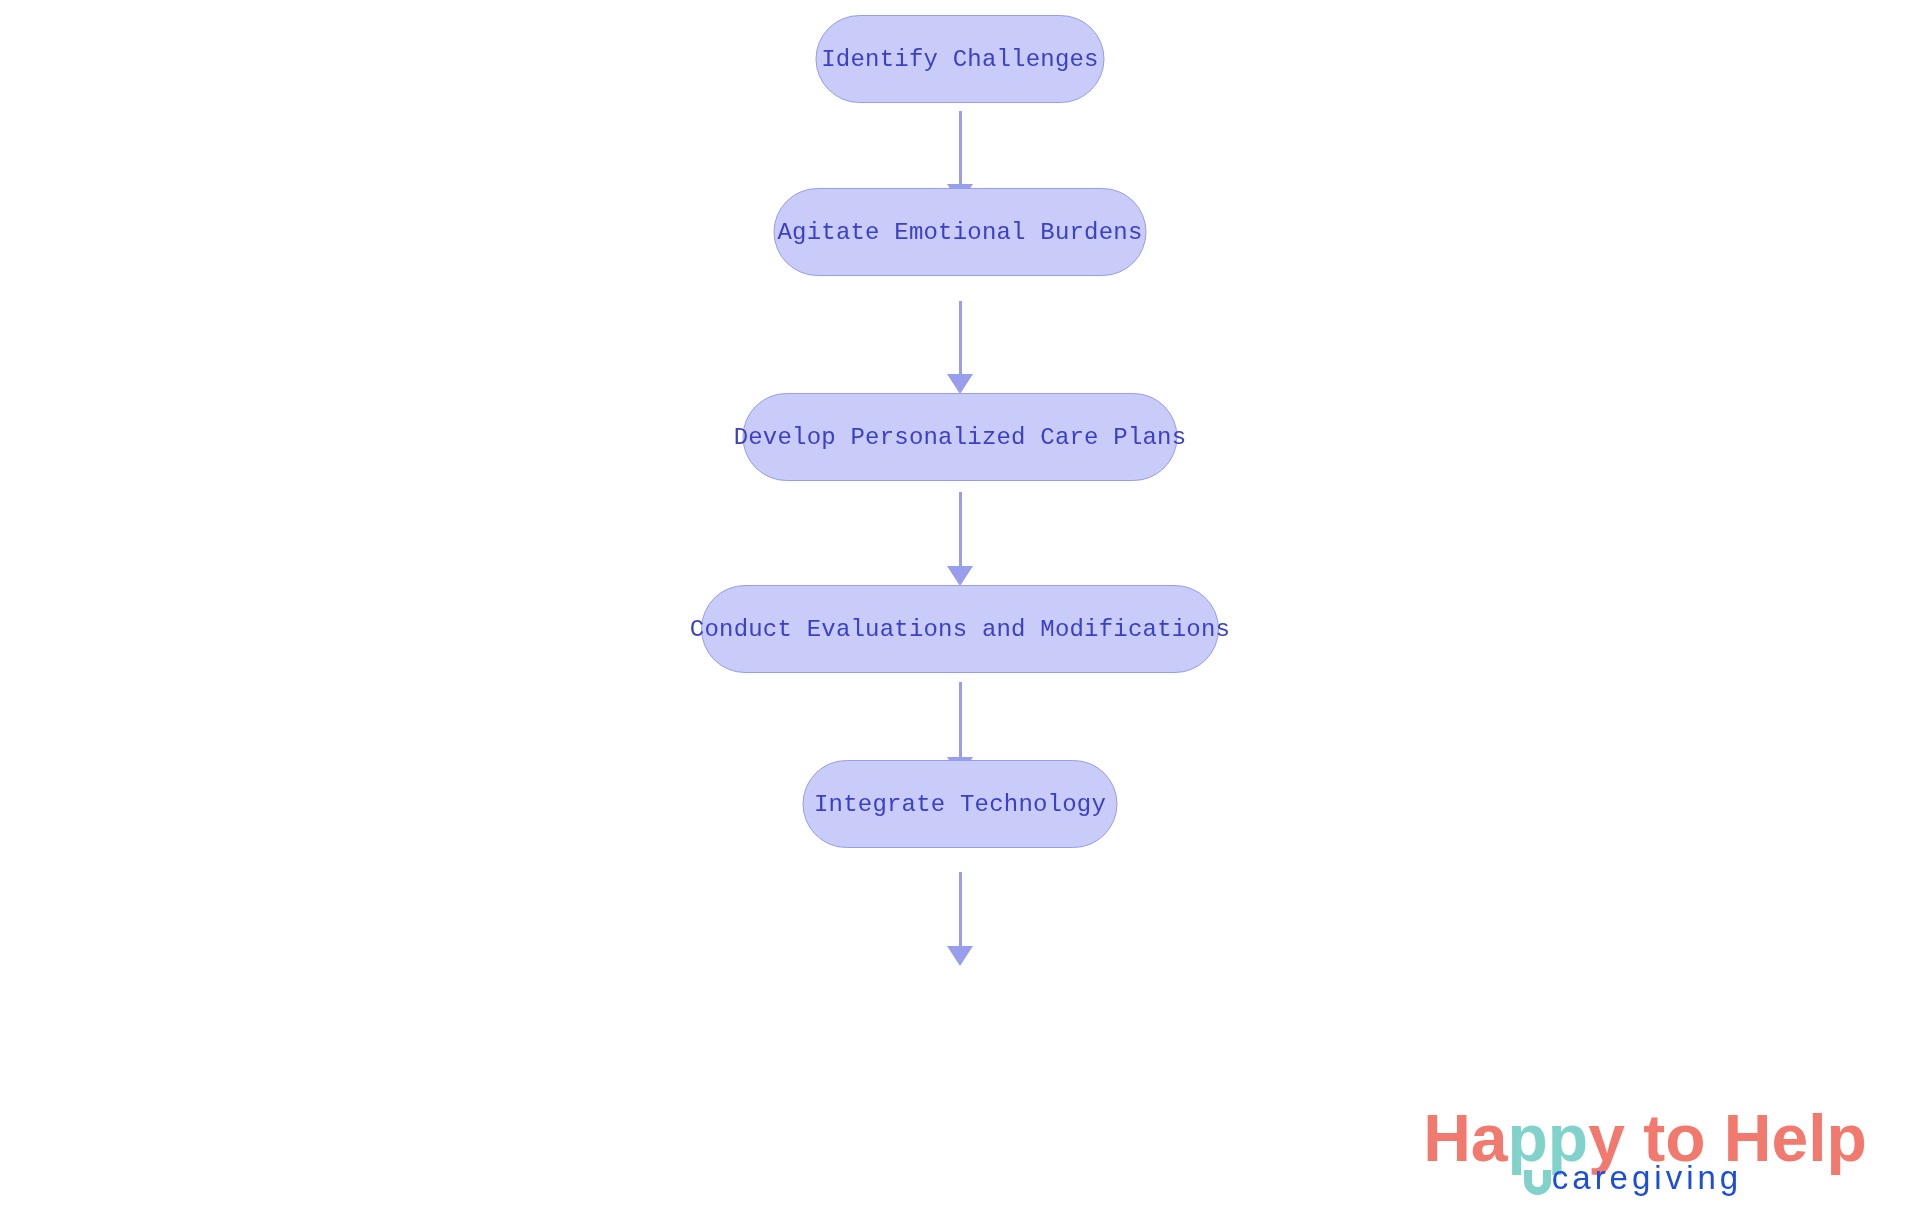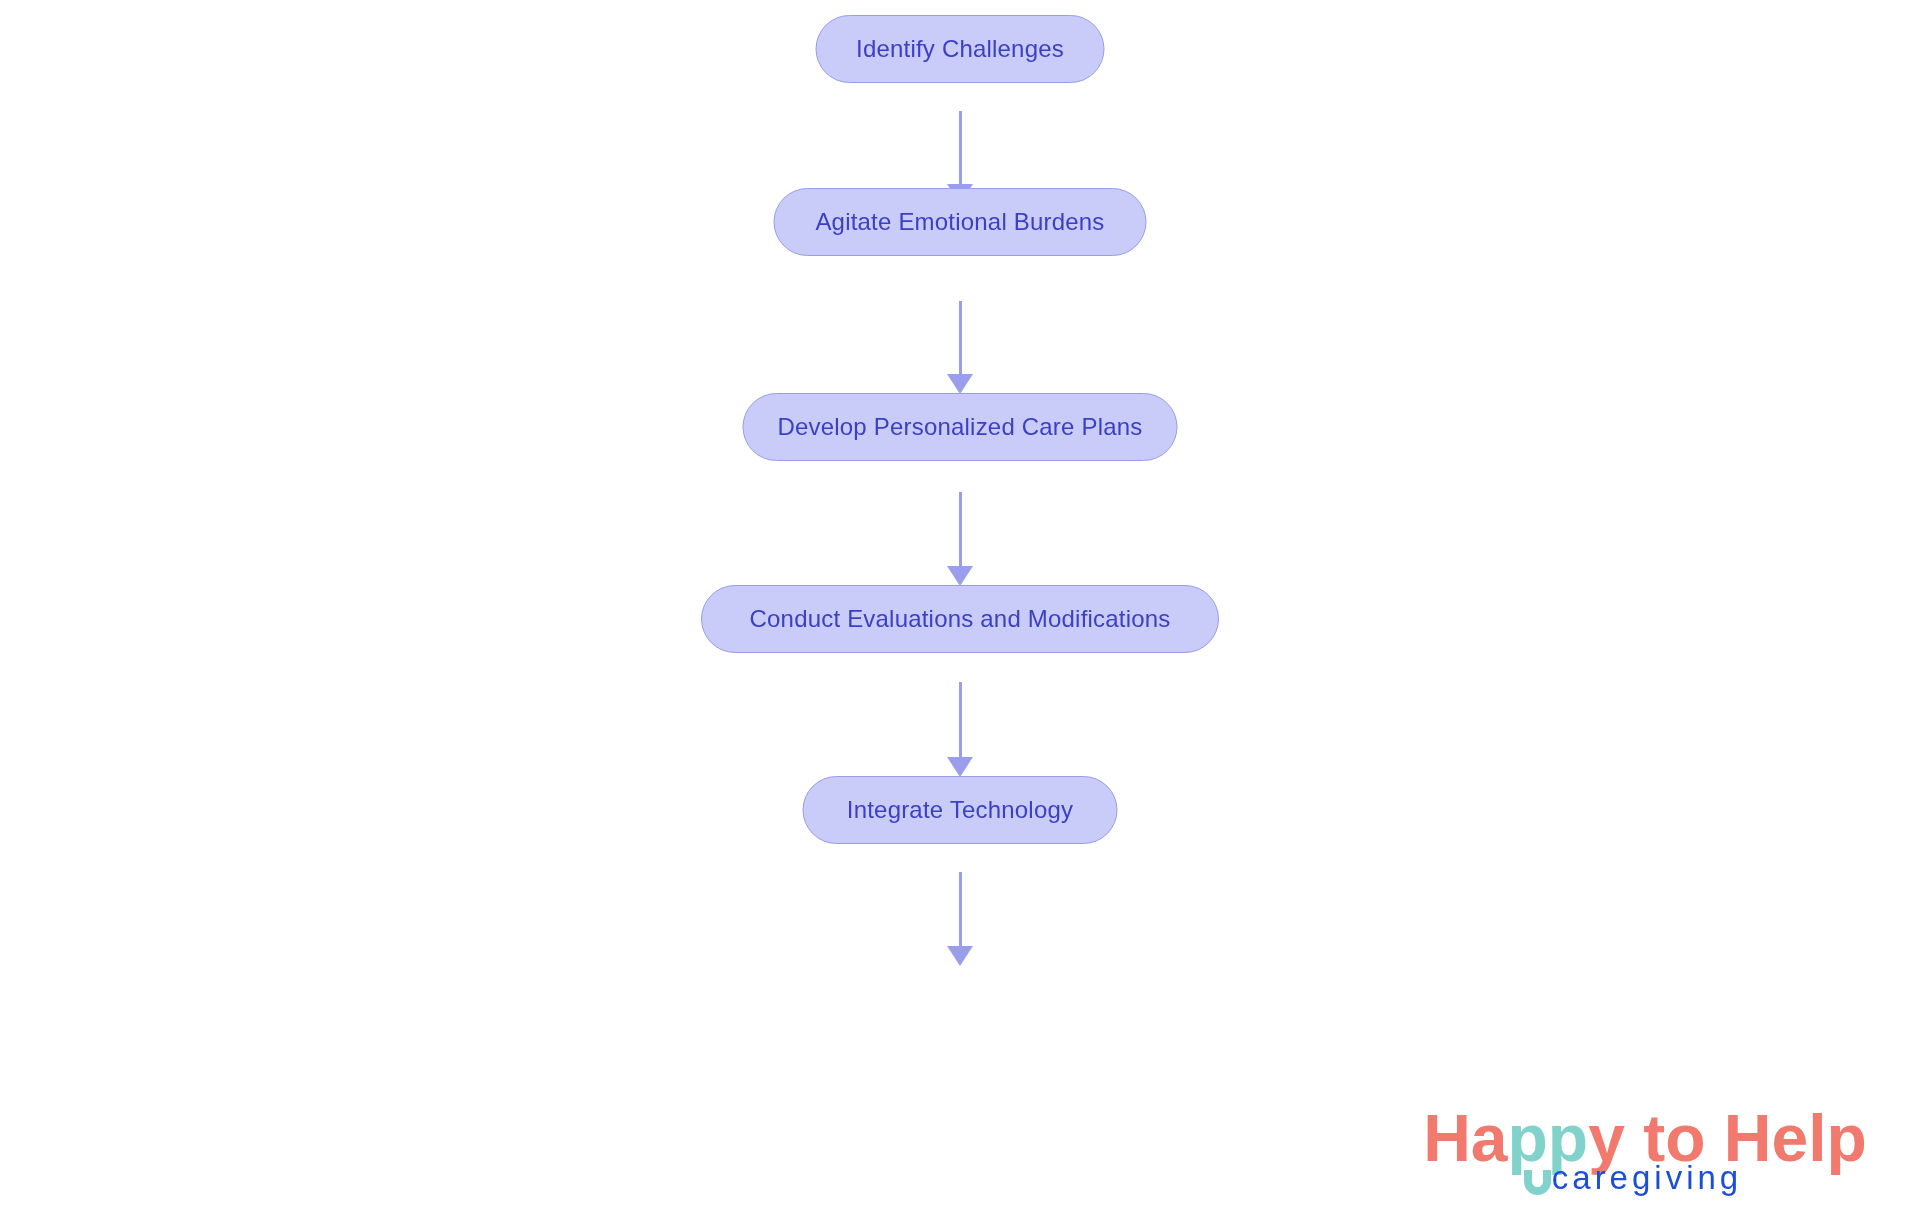--- a/index.html
+++ b/index.html
@@ -13,39 +13,40 @@
     position: relative;
     width: 1920px; height: 1215px;
     background: #ffffff;
   }
 
   
   .node {
     position: absolute;
     left: 960px;
     transform: translateX(-50%);
-    height: 68px;
+    height: 88px;
     background: #c9cbf8;
     border: 1.5px solid #969dea;
     border-radius: 48.5px;
     display: flex;
     align-items: center;
     justify-content: center;
+    font-family: Liberation Mono, monospace;
   }
   .node-label {
     color: #3b40c6;
     font-size: 24px;
     letter-spacing: 0.2px;
     white-space: nowrap;
   }
   .n1 { top: 15px;  width: 289px; }
   .n2 { top: 188px; width: 373px; }
   .n3 { top: 393px; width: 435px; }
   .n4 { top: 585px; width: 518px; justify-content: center; }
-  .n5 { top: 776px; width: 315px; }
+  .n5 { top: 760px; width: 315px; }
   .n6 { top: 965px; width: 483px; }
 
   
   .arrow {
     position: absolute;
     left: 960px;
     transform: translateX(-50%);
     width: 26px;
     display: flex;
     flex-direction: column;

